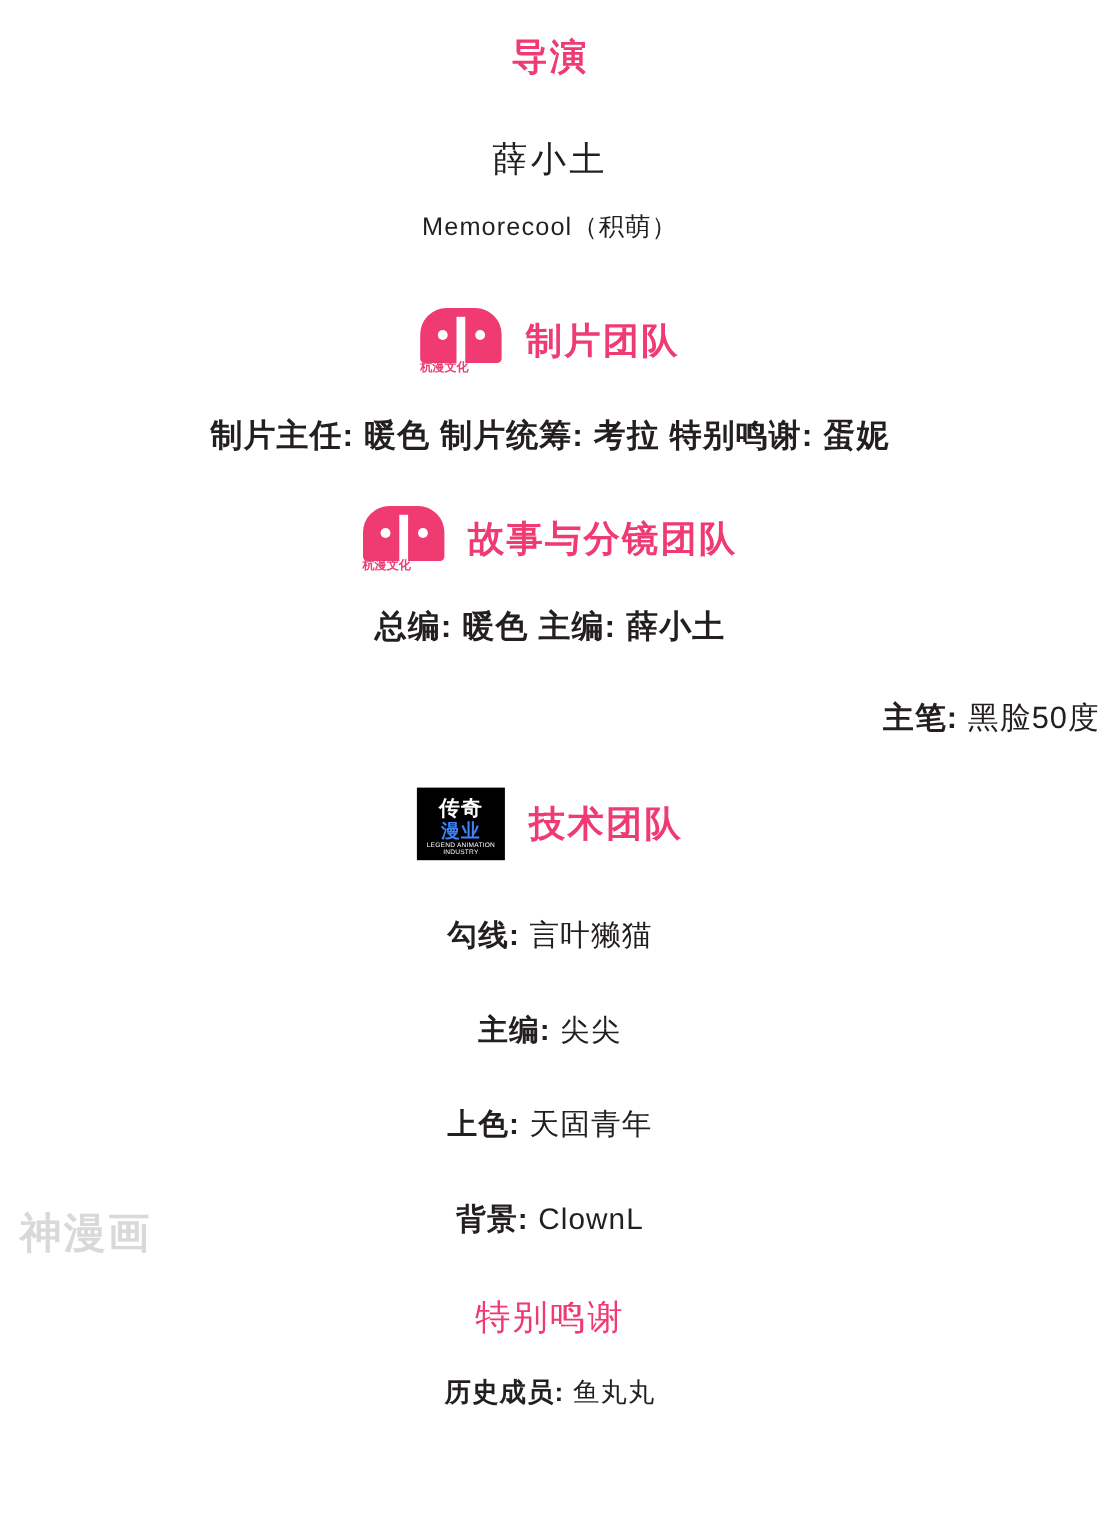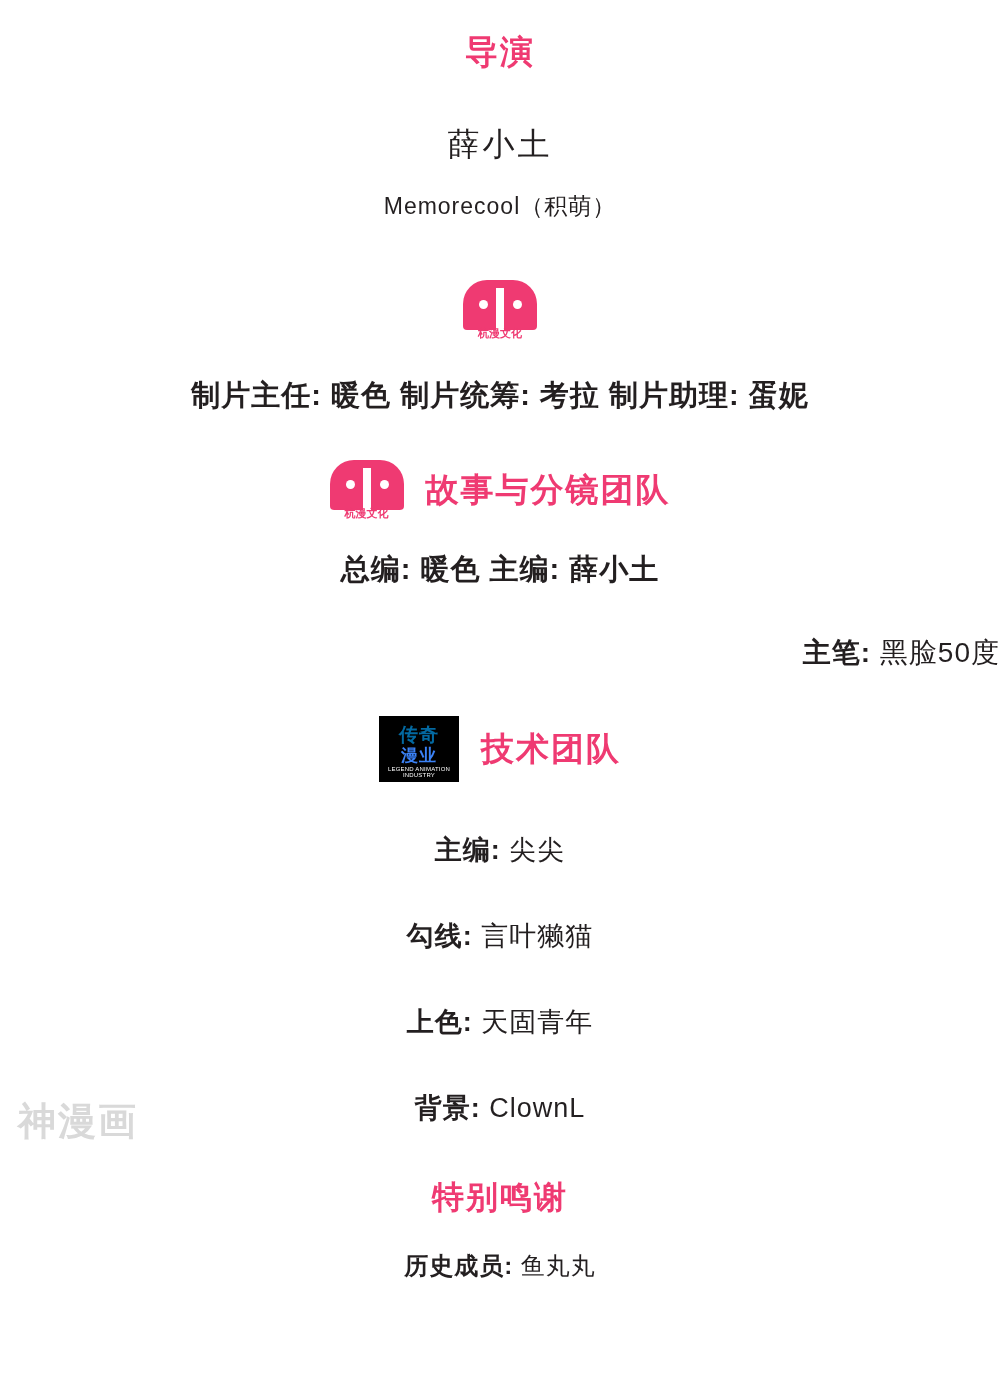--- a/index.html
+++ b/index.html
@@ -85,40 +85,40 @@
     border-radius: 50%;
     background: #ffffff;
     top: 20px;
   }
   .logo-hz .hz-eye1 { left: 16px; }
   .logo-hz .hz-eye2 { left: 50px; }
   .logo-hz .hz-caption {
     position: absolute;
     left: 0; top: 46px;
     width: 74px;
-    text-align: center;
+    text-align: left;
     font-size: 11px;
     color: #ef3a72;
     font-weight: bold;
     letter-spacing: 0px;
   }
 
   .logo-lg {
     width: 80px;
     height: 66px;
     background: #000000;
     position: relative;
     display: inline-block;
   }
   .logo-lg .lg-cn {
     position: absolute;
     left: 0; top: 6px;
     width: 80px;
     text-align: center;
-    color: #0369a1;
+    color: #ffffff;
     font-size: 19px;
     font-weight: bold;
     letter-spacing: 1px;
   }
   .logo-lg .lg-cn2 {
     position: absolute;
     left: 0; top: 28px;
     width: 80px;
     color: #3b82f6;
     font-size: 17px;
@@ -156,21 +156,21 @@
   }
 
   .tech-line {
     font-size: 27px;
     letter-spacing: 1px;
   }
   .tech-line .lbl { font-weight: bold; }
 
   .thanks-title {
     color: #ef3a72;
-    font-weight: bold;
+    font-weight: normal;
     font-size: 32px;
     letter-spacing: 2px;
   }
   .thanks-line {
     font-size: 24px;
     letter-spacing: 1px;
   }
   .thanks-line .lbl { font-weight: bold; }
 
   .watermark {
@@ -193,30 +193,31 @@
   <div class="row director-alias">Memorecool（积萌）</div>
 
   <div class="row head-with-logo mt-58">
     <span class="logo-hz">
       <span class="hz-body"></span>
       <span class="hz-notch"></span>
       <span class="hz-eye1"></span>
       <span class="hz-eye2"></span>
       <span class="hz-caption">杭漫文化</span>
     </span>
+    <span class="section-title">制片团队</span>
   </div>
 
   <div class="row credit-bold mt-36">
     <span>制片主任:</span>
     <span>暖色</span>
     <span class="sep"></span>
     <span>制片统筹:</span>
     <span>考拉</span>
     <span class="sep"></span>
-    <span>制片助理:</span>
+    <span>特别鸣谢:</span>
     <span>蛋妮</span>
   </div>
 
   <div class="row head-with-logo mt-44">
     <span class="logo-hz">
       <span class="hz-body"></span>
       <span class="hz-notch"></span>
       <span class="hz-eye1"></span>
       <span class="hz-eye2"></span>
       <span class="hz-caption">杭漫文化</span>
@@ -241,26 +242,26 @@
   <div class="row head-with-logo mt-44">
     <span class="logo-lg">
       <span class="lg-cn">传奇</span>
       <span class="lg-cn2">漫业</span>
       <span class="lg-en">LEGEND ANIMATION INDUSTRY</span>
     </span>
     <span class="section-title">技术团队</span>
   </div>
 
   <div class="row tech-line mt-50">
+    <span class="lbl">勾线:</span>
+    <span>言叶獭猫</span>
+  </div>
+  <div class="row tech-line mt-50">
     <span class="lbl">主编:</span>
     <span>尖尖</span>
-  </div>
-  <div class="row tech-line mt-50">
-    <span class="lbl">勾线:</span>
-    <span>言叶獭猫</span>
   </div>
   <div class="row tech-line mt-50">
     <span class="lbl">上色:</span>
     <span>天固青年</span>
   </div>
   <div class="row tech-line mt-50">
     <span class="lbl">背景:</span>
     <span>ClownL</span>
   </div>
 

